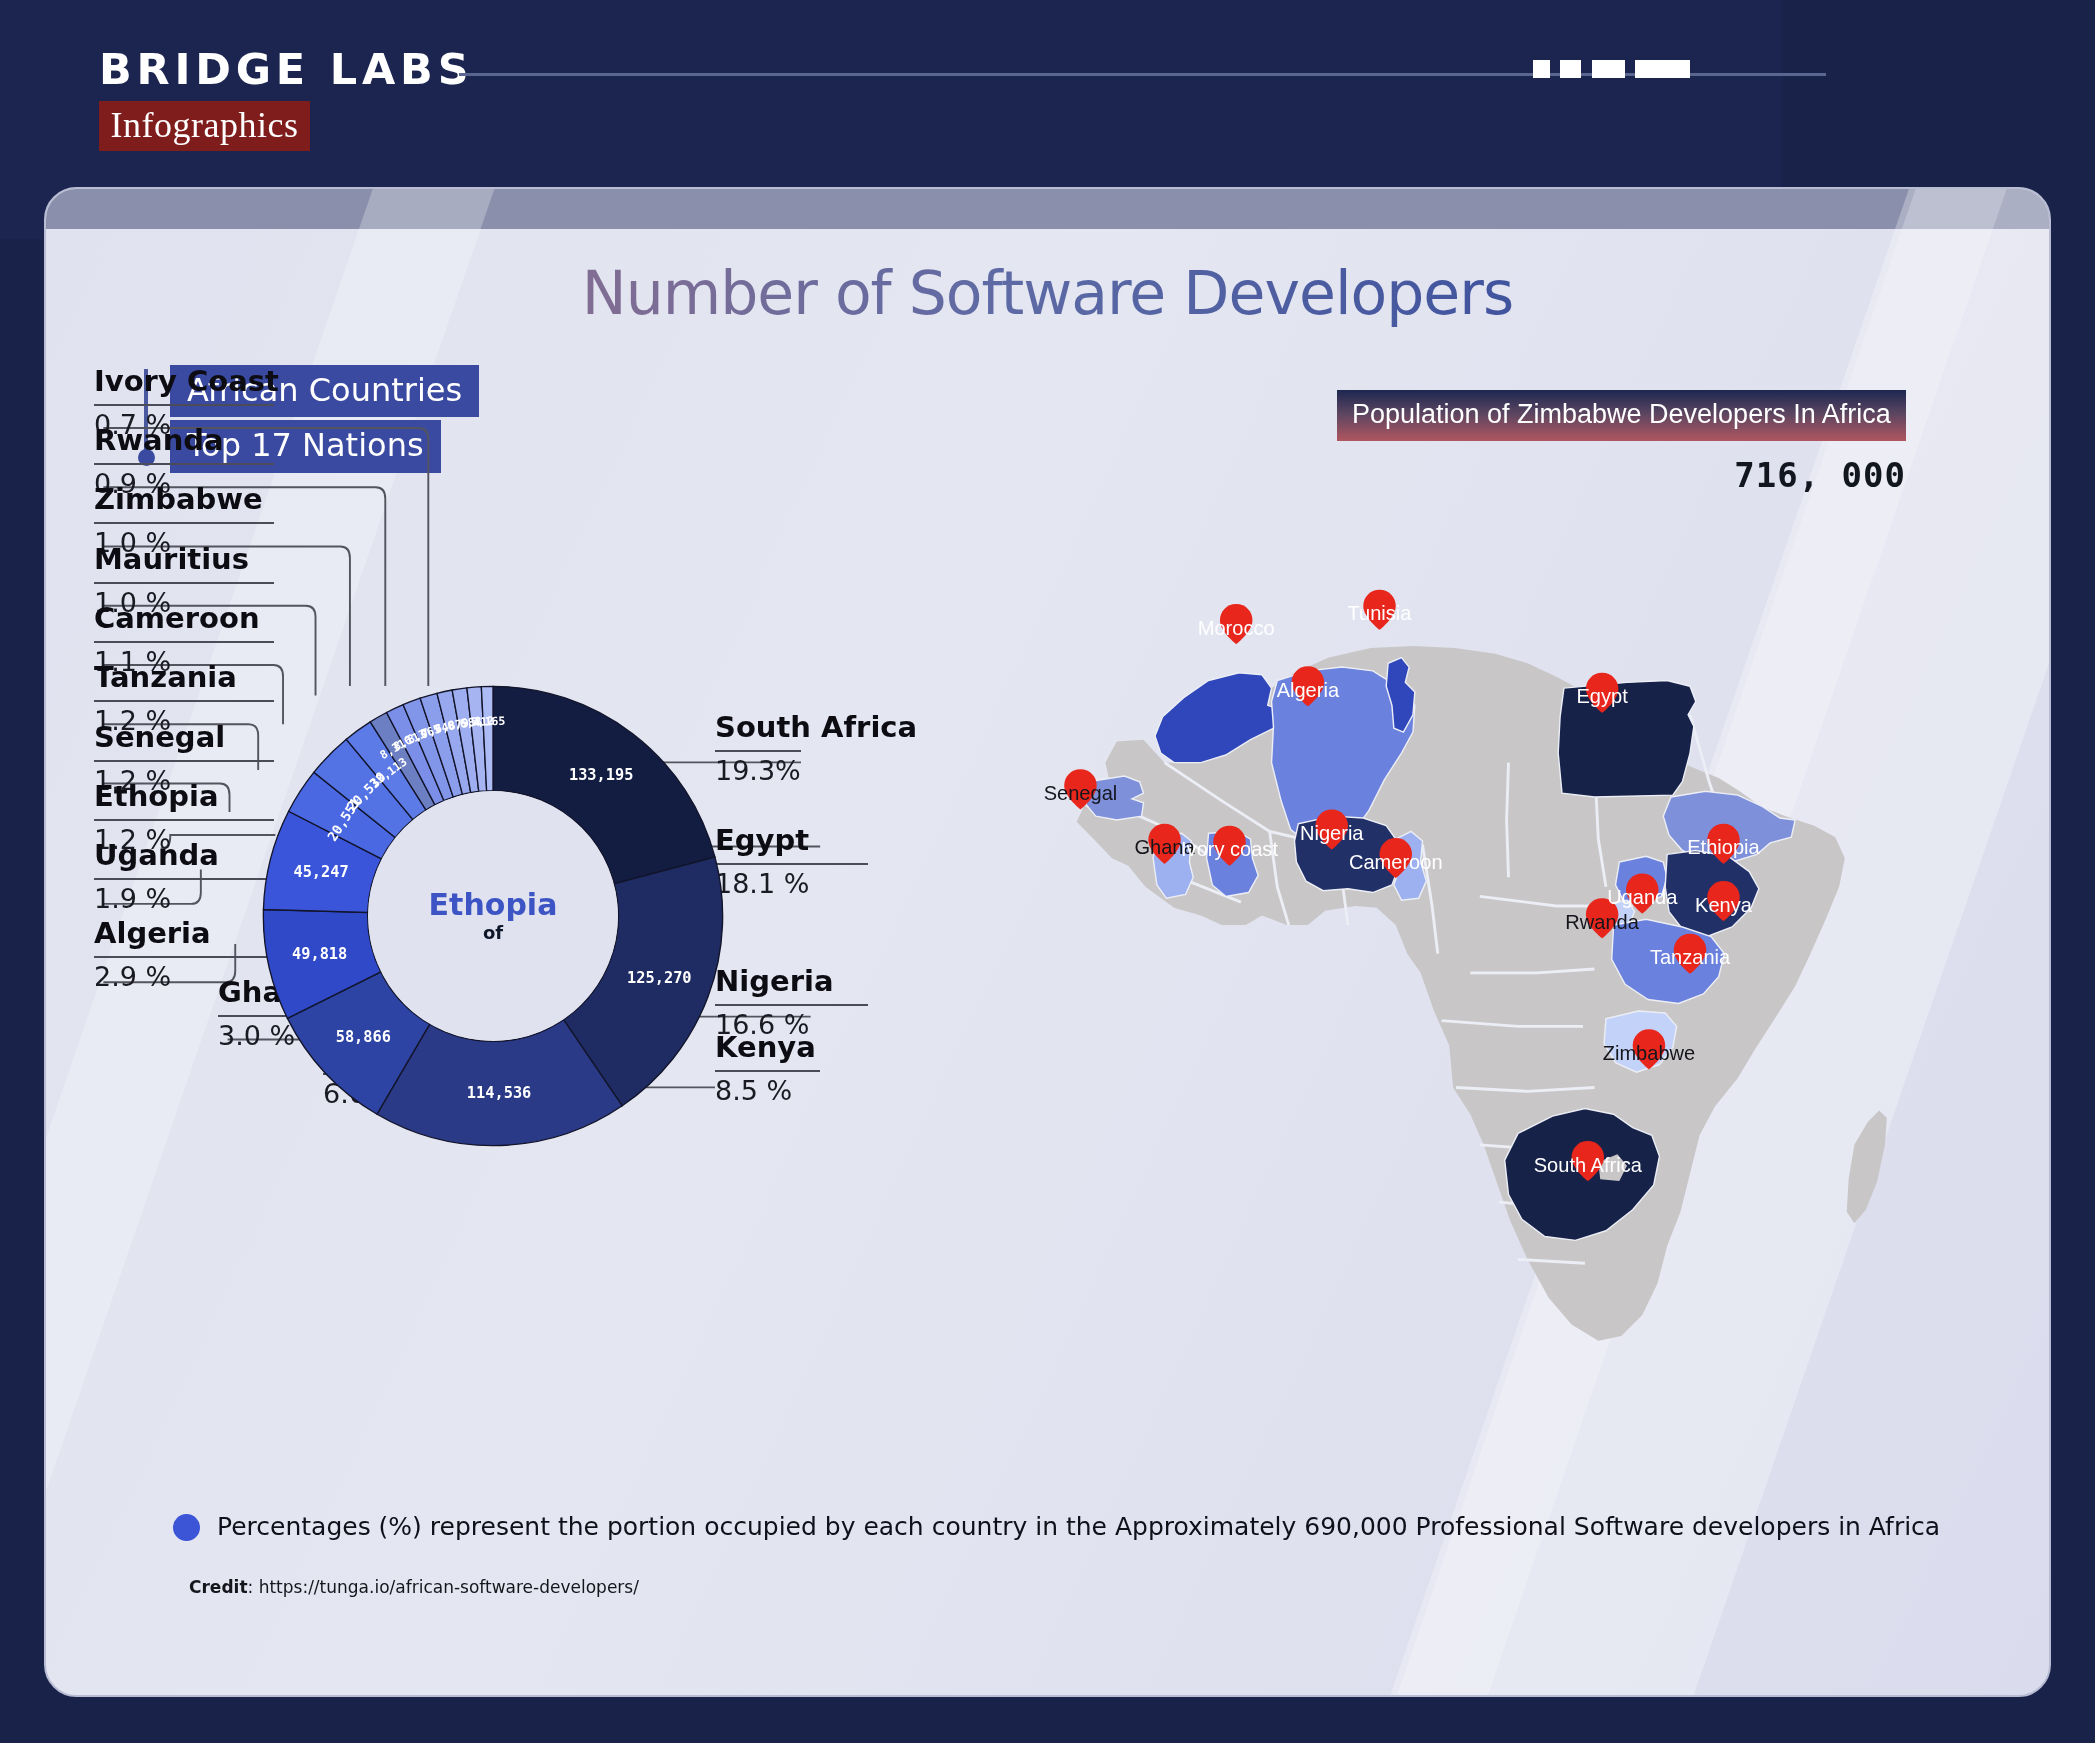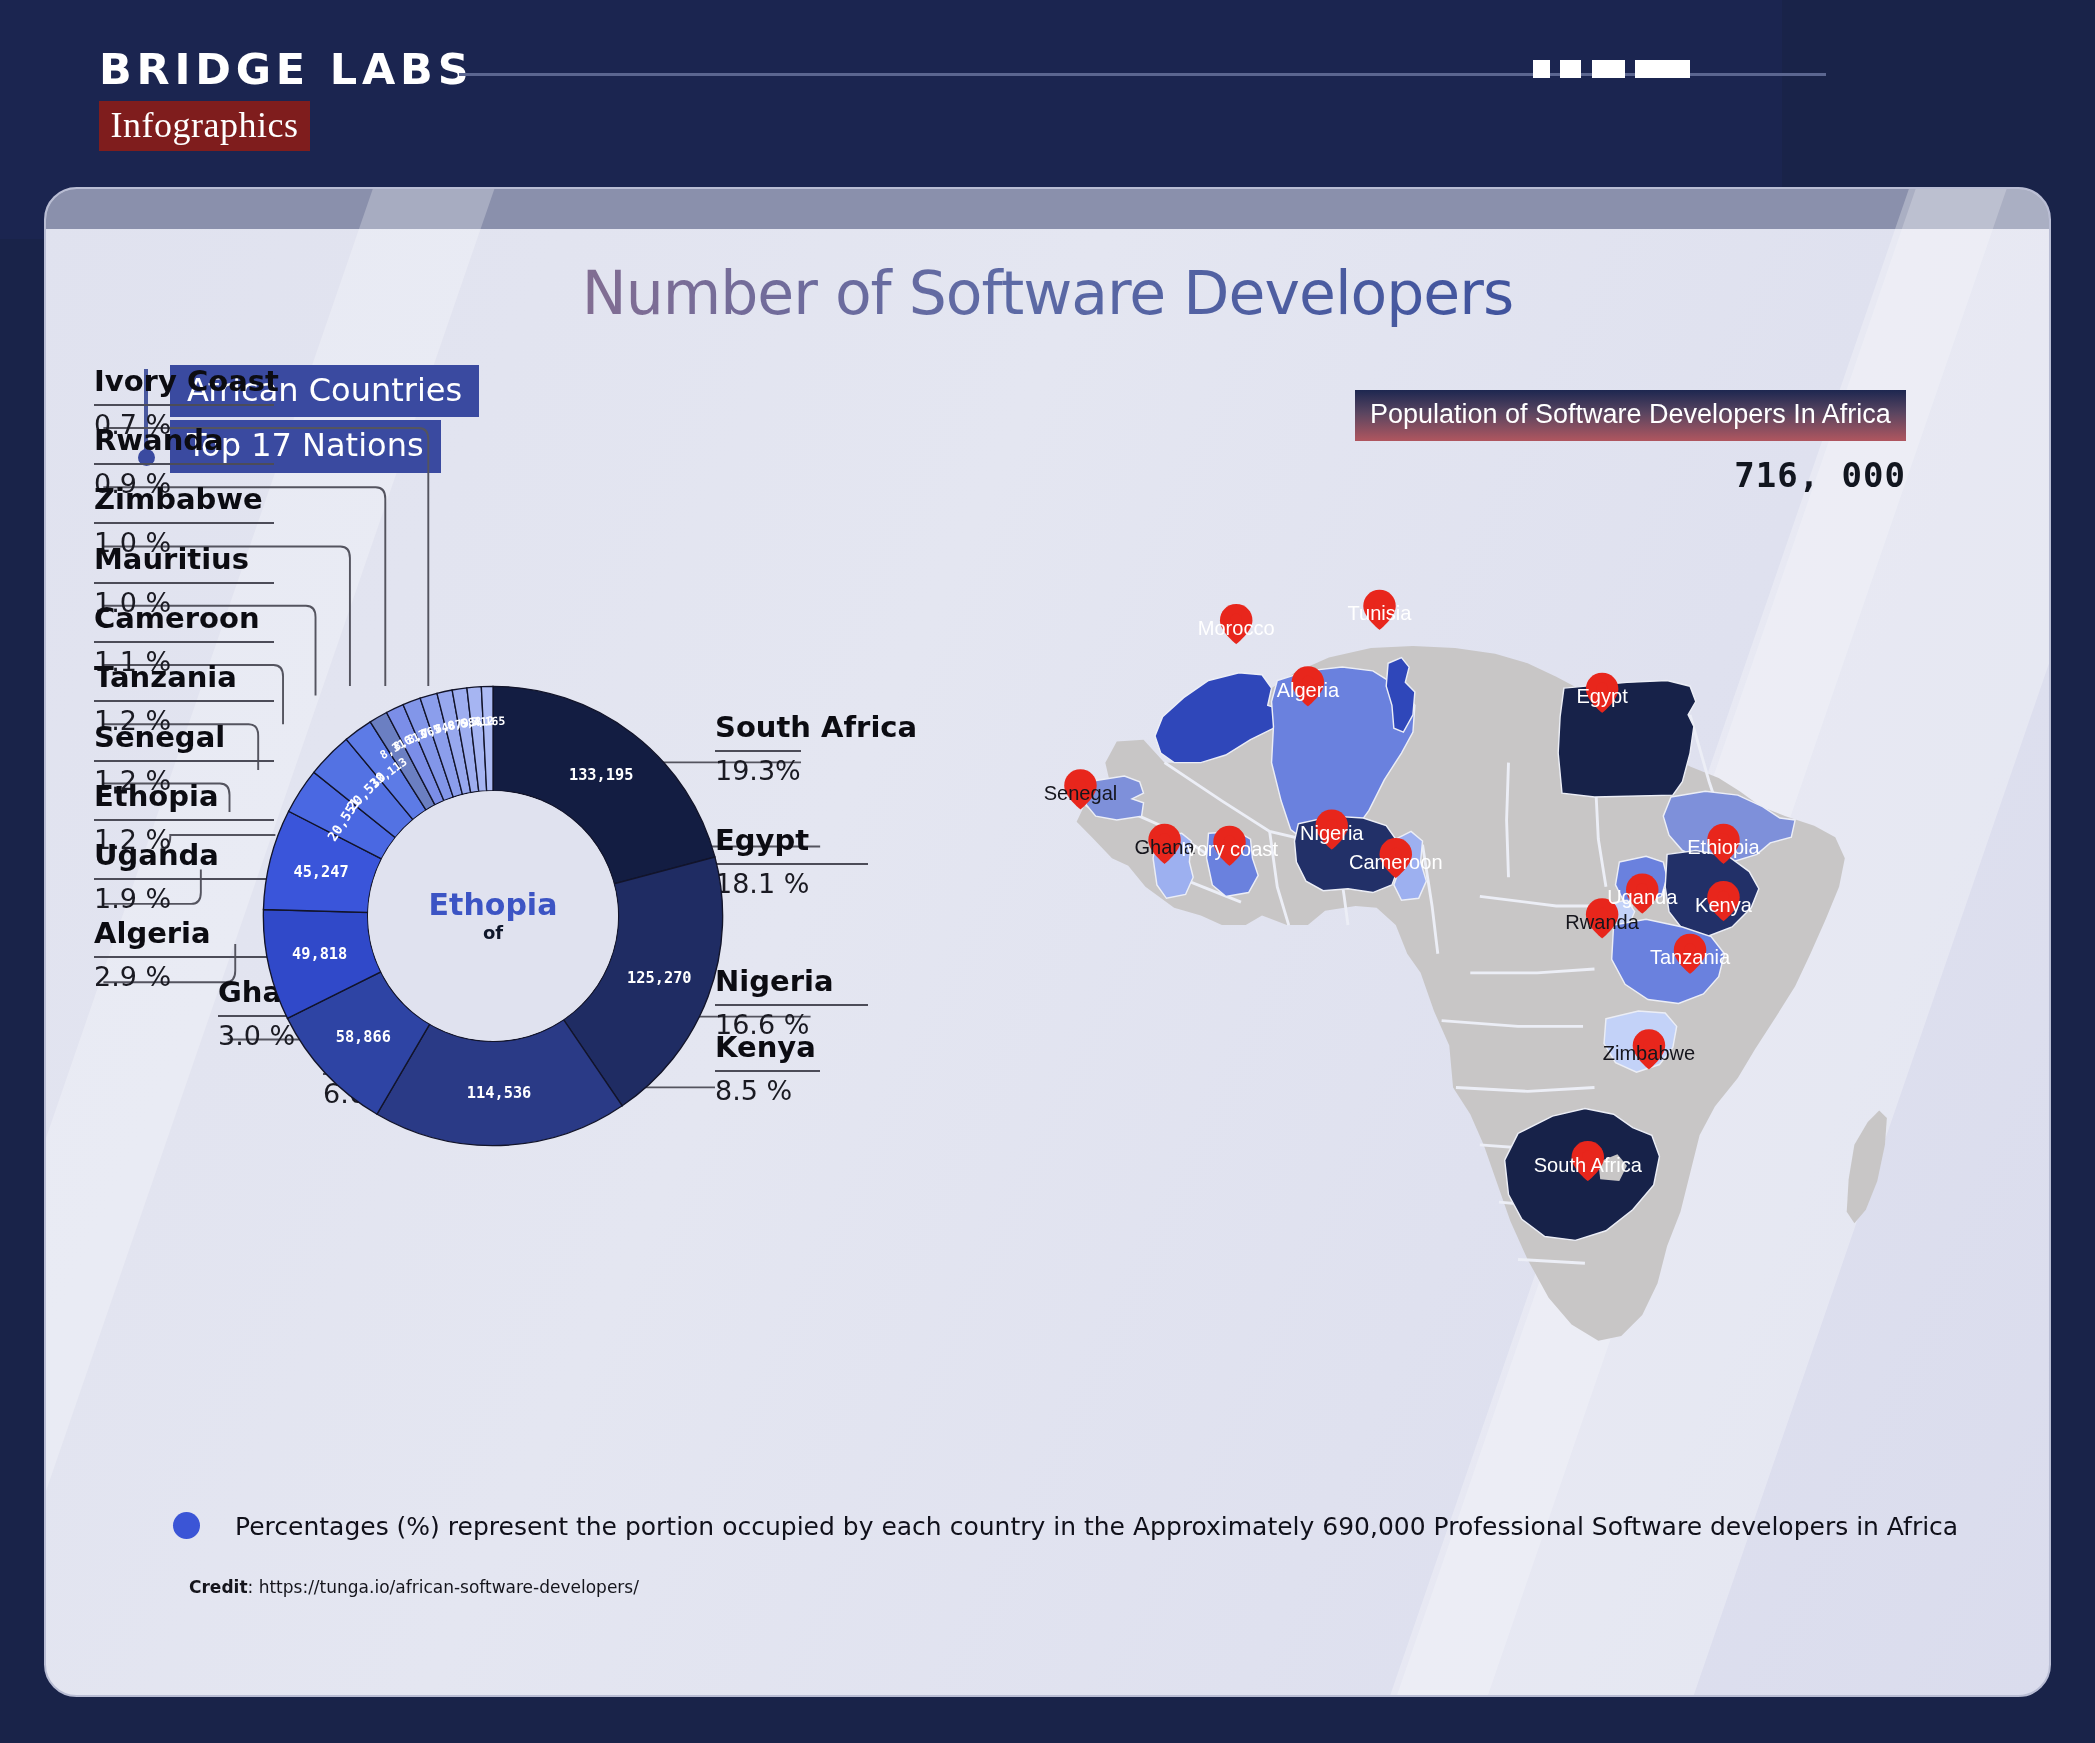--- a/index.html
+++ b/index.html
@@ -127,21 +127,21 @@
     font-family: "DejaVu Sans Mono", monospace; font-weight: 700;
     fill: #ffffff;
   }
 
   
   #map-wrap { position: absolute; left: 975px; top: 287px; width: 975px; height: 965px; }
 
   
   #footnote {
     position: absolute; left: 127px; top: 1323px;
-    display: flex; align-items: flex-start; gap: 35px;
+    display: flex; align-items: flex-end; gap: 17px;
   }
   #footnote-dot { width: 27px; height: 27px; border-radius: 50%; background: #3b55d6; flex: none; }
   #footnote-text { font-size: 25px; color: #10101a; font-family: "DejaVu Sans", sans-serif; }
   #credit { position: absolute; left: 143px; top: 1388px; font-size: 17px; color: #15151c; font-family: "DejaVu Sans", sans-serif; }
   #credit b { font-weight: 700; }
 </style>
 </head>
 <body>
 
 <div id="header-bar">
@@ -168,21 +168,21 @@
 
   <div id="main-title">Number of Software Developers</div>
 
   <div id="chip-line"></div>
   <div id="chip-dot"></div>
   <div id="chips">
     <div><span class="chip">African Countries</span></div>
     <div><span class="chip">Top 17 Nations</span></div>
   </div>
 
-  <div id="pop-badge">Population of Software Developers In Africa</div>
+  <div id="pop-badge">Population of Zimbabwe Developers In Africa</div>
   <div id="pop-value">716, 000</div>
 
   <svg id="connectors" viewBox="0 0 2100 1580">
     <g fill="none" stroke="#54545f" stroke-width="2">
 
       <path d="M 60 250 L 390 250 Q 400 250 400 262 L 400 520"></path>
       <path d="M 60 312 L 345 312 Q 355 312 355 324 L 355 520"></path>
       <path d="M 60 374 L 308 374 Q 318 374 318 386 L 318 520"></path>
       <path d="M 60 436 L 272 436 Q 282 436 282 448 L 282 530"></path>
       <path d="M 60 498 L 238 498 Q 248 498 248 510 L 248 560"></path>

